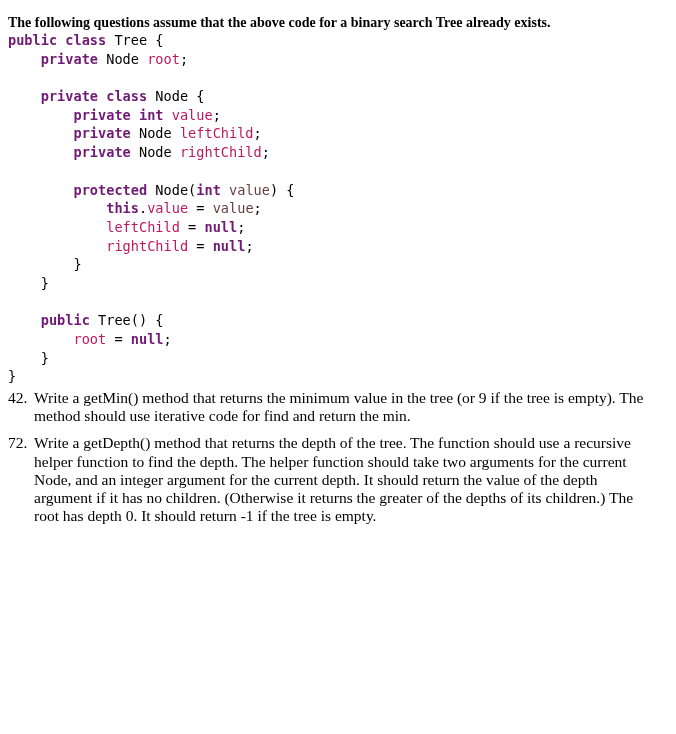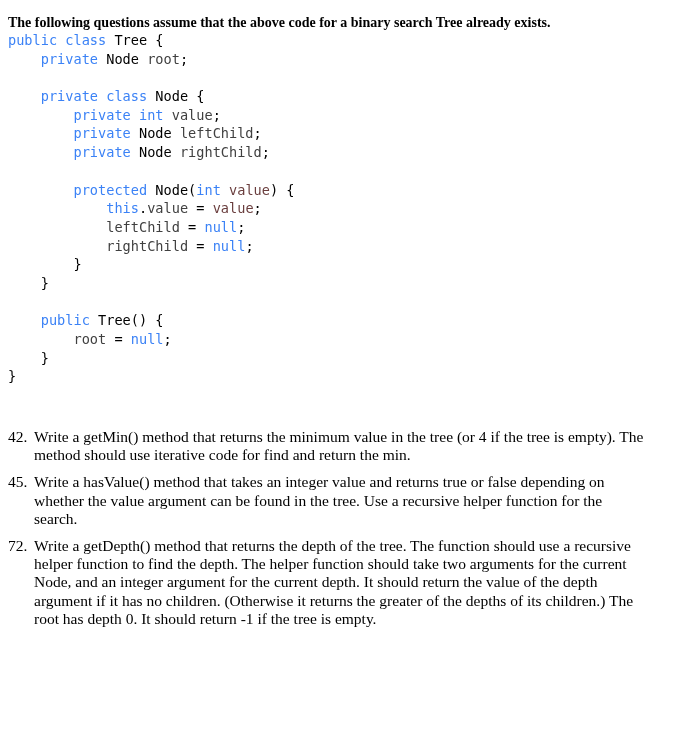--- a/index.html
+++ b/index.html
@@ -9,44 +9,40 @@
     font-family: "Liberation Serif", serif; font-size: 14px; color: #000;
     white-space: nowrap;
     font-weight: bold;
   }
   .code {
     position: absolute; left: 8px; top: 31px;
     font-family: "DejaVu Sans Mono", monospace; font-size: 13.6px;
     line-height: 18.7px; color: #000; white-space: pre; margin: 0;
   }
   .code .line { display: block; height: 18.7px; }
-  .kw { color: #3b82f6; font-weight: normal; }
-  .fld { color: #404040; }
+  .kw { color: #701a75; font-weight: bold; }
+  .fld { color: #be185d; }
   .prm { color: #6A3E3E; }
   .questions {
-    position: absolute; left: 8px; top: 428px; width: 640px;
+    position: absolute; left: 8px; top: 389px; width: 640px;
     font-family: "Liberation Serif", serif; font-size: 15.5px; color: #000;
     line-height: 18.2px; margin: 0; padding: 0; list-style: none;
   }
   .q { position: relative; padding-left: 26px; margin-bottom: 9px; }
   .q .num { position: absolute; left: 0; top: 0; }
 </style>
 </head>
 <body>
 
 <div class="intro">The following questions assume that the above code for a binary search Tree already exists.</div>
 
 <pre class="code" id="code-block"><span class="line"><span class="kw">public class</span><span> Tree {</span></span><span class="line"><span>    </span><span class="kw">private</span><span> Node </span><span class="fld">root</span><span>;</span></span><span class="line"><span></span></span><span class="line"><span>    </span><span class="kw">private class</span><span> Node {</span></span><span class="line"><span>        </span><span class="kw">private int</span><span> </span><span class="fld">value</span><span>;</span></span><span class="line"><span>        </span><span class="kw">private</span><span> Node </span><span class="fld">leftChild</span><span>;</span></span><span class="line"><span>        </span><span class="kw">private</span><span> Node </span><span class="fld">rightChild</span><span>;</span></span><span class="line"><span></span></span><span class="line"><span>        </span><span class="kw">protected</span><span> Node(</span><span class="kw">int</span><span> </span><span class="prm">value</span><span>) {</span></span><span class="line"><span>            </span><span class="kw">this</span><span>.</span><span class="fld">value</span><span> = </span><span class="prm">value</span><span>;</span></span><span class="line"><span>            </span><span class="fld">leftChild</span><span> = </span><span class="kw">null</span><span>;</span></span><span class="line"><span>            </span><span class="fld">rightChild</span><span> = </span><span class="kw">null</span><span>;</span></span><span class="line"><span>        }</span></span><span class="line"><span>    }</span></span><span class="line"><span></span></span><span class="line"><span>    </span><span class="kw">public</span><span> Tree() {</span></span><span class="line"><span>        </span><span class="fld">root</span><span> = </span><span class="kw">null</span><span>;</span></span><span class="line"><span>    }</span></span><span class="line"><span>}</span></span></pre>
 
 <ol class="questions">
   <li class="q">
     <span class="num">42.</span>
-    <span>Write a getMin() method that returns the minimum value in the tree (or 4 if the tree is empty). The method should use iterative code for find and return the min.</span>
-  </li>
-  <li class="q">
-    <span class="num">45.</span>
-    <span>Write a hasValue() method that takes an integer value and returns true or false depending on whether the value argument can be found in the tree.  Use a recursive helper function for the search.</span>
+    <span>Write a getMin() method that returns the minimum value in the tree (or 9 if the tree is empty). The method should use iterative code for find and return the min.</span>
   </li>
   <li class="q">
     <span class="num">72.</span>
     <span>Write a getDepth() method that returns the depth of the tree. The function should use a recursive helper function to find the depth.  The helper function should take two arguments for the current Node, and an integer argument for the current depth. It should return the value of the depth argument if it has no children. (Otherwise it returns the greater of the depths of its children.)  The root has depth 0.  It should return -1 if the tree is empty.</span>
   </li>
 </ol>
 
 </body></html>

